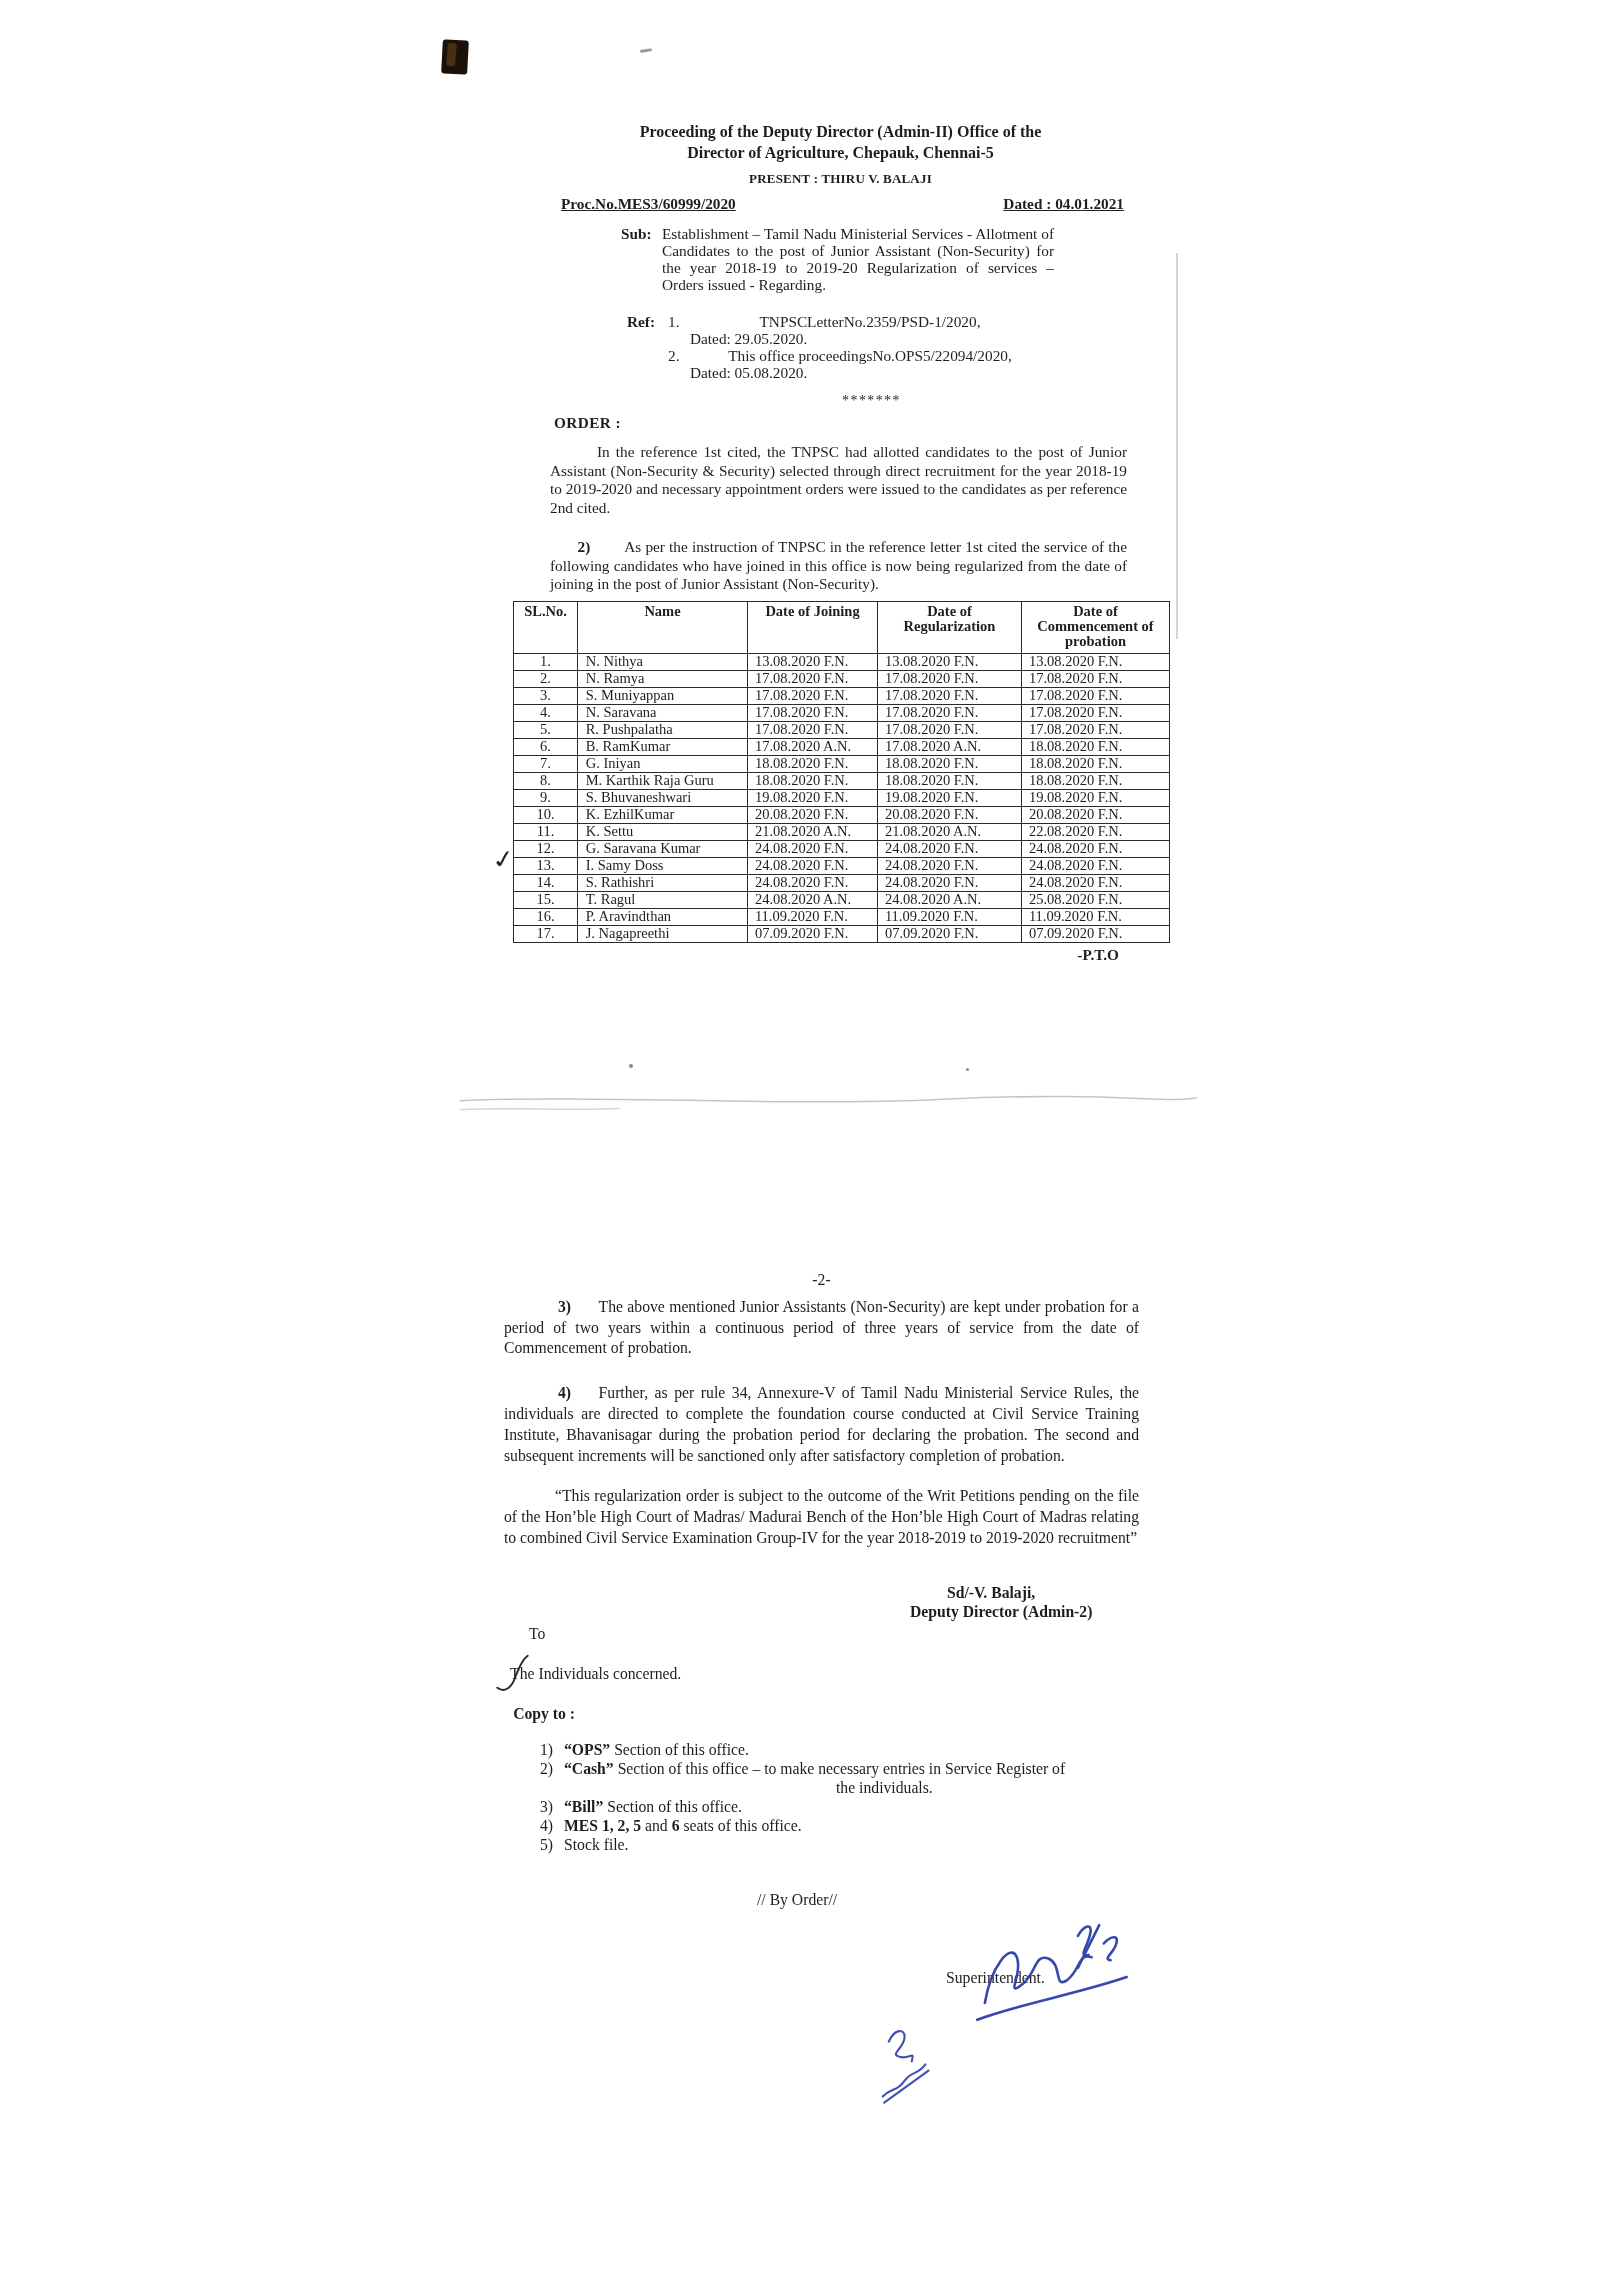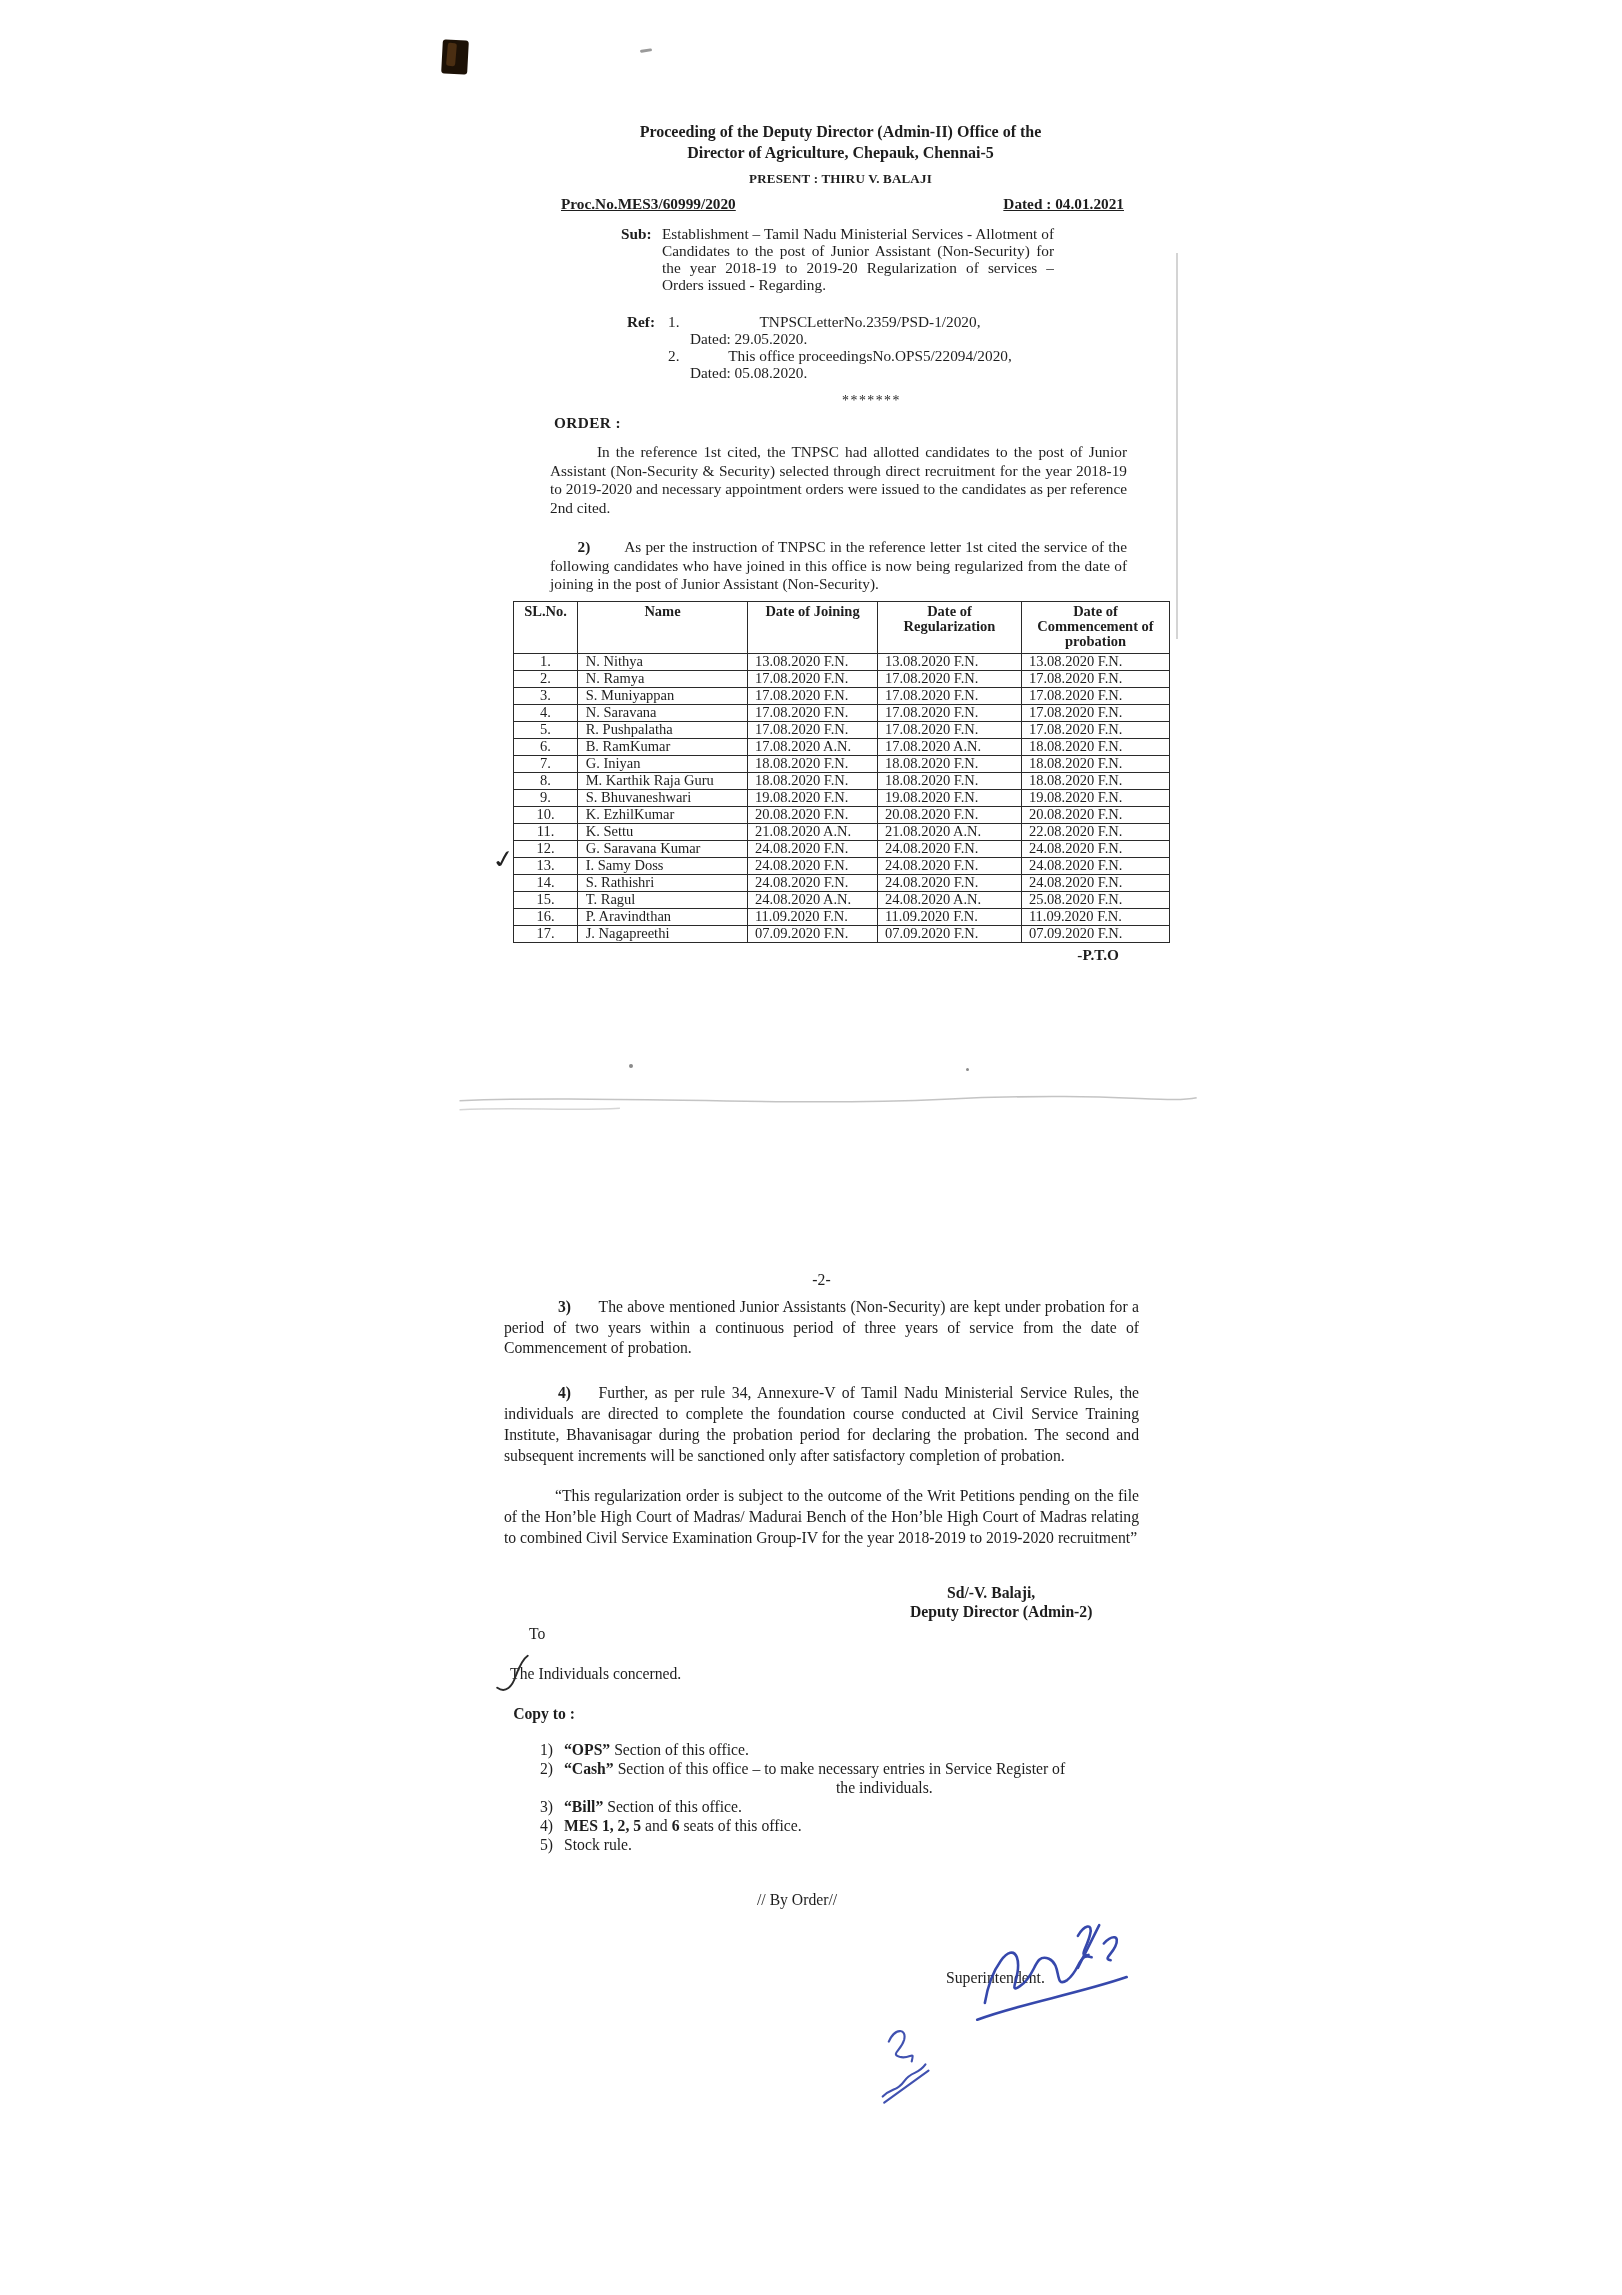--- a/index.html
+++ b/index.html
@@ -334,21 +334,21 @@
         <div class="copy-item">
           <span class="copy-num">3)</span>
           <span class="copy-text"><span class="bold">“Bill”</span><span> Section of this office.</span></span>
         </div>
         <div class="copy-item">
           <span class="copy-num">4)</span>
           <span class="copy-text"><span class="bold">MES 1, 2, 5</span><span> and </span><span class="bold">6</span><span> seats of this office.</span></span>
         </div>
         <div class="copy-item">
           <span class="copy-num">5)</span>
-          <span class="copy-text"><span>Stock rule.</span></span>
+          <span class="copy-text"><span>Stock file.</span></span>
         </div>
       </div>
 
     <div class="byorder">// By Order//</div>
 
     <div class="super">Superintendent.</div>
   </section>
 
   <svg class="sig-main" width="184" height="122" viewBox="0 0 240 160">
     <g fill="none" stroke="#2c3fa8" stroke-width="3.4" stroke-linecap="round" opacity="0.95">

